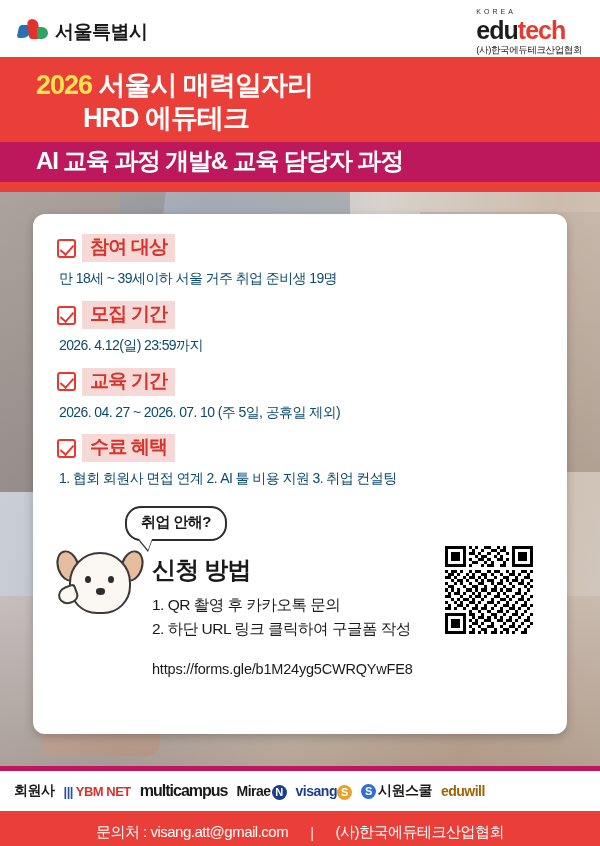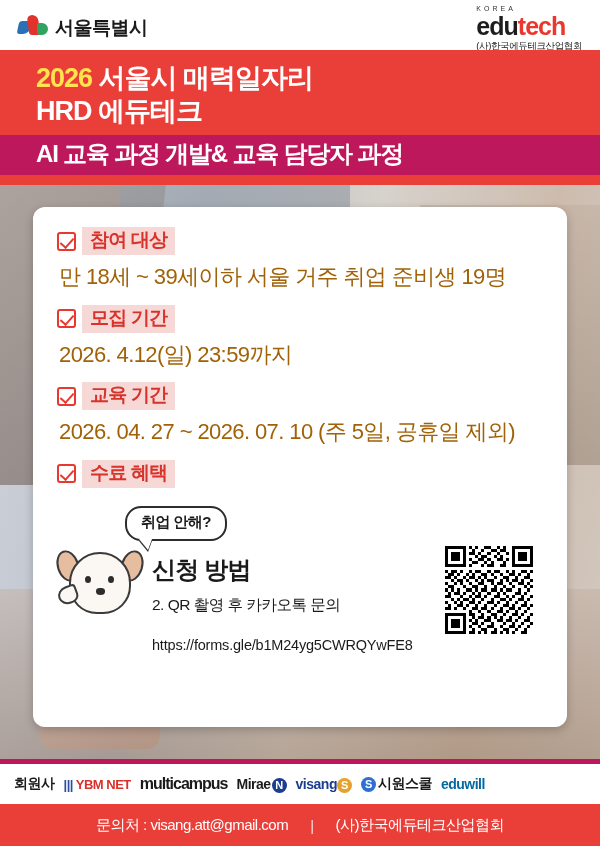--- a/index.html
+++ b/index.html
@@ -16,21 +16,21 @@
   .poster {
     position: relative;
     width: 600px; height: 846px;
     background: #ffffff;
     overflow: hidden;
   }
 
   
   .header {
     position: relative;
-    height: 50px;
+    height: 57px;
     background: #ffffff;
     display: flex;
     align-items: center;
     justify-content: space-between;
     padding: 6px 18px 0 18px;
   }
   .seoul-logo {
     display: flex;
     align-items: center;
     gap: 7px;
@@ -109,20 +109,21 @@
     line-height: 1.22;
   }
   .title-line1 .yellow { color: #ffe34f; }
   .title-line2 {
     font-size: 27px;
     font-weight: bold;
     color: #ffffff;
     letter-spacing: -1px;
     padding-left: 36px;
     line-height: 1.25;
+    margin-left: 47px;
   }
   .title-line3-wrap {
     margin-top: 6px;
     position: relative;
   }
   .title-line3 {
     display: inline-block;
     background: #be185d;
     color: #ffffff;
     font-size: 24px;
@@ -211,22 +212,22 @@
     display: inline-block;
     background: #f6d9d6;
     color: #d8322b;
     font-size: 19px;
     font-weight: bold;
     letter-spacing: -0.8px;
     padding: 1px 8px 3px 8px;
     line-height: 1.25;
   }
   .sec-body {
-    font-size: 22px;
-    color: #a16207;
+    font-size: 14px;
+    color: #0c4a6e;
     letter-spacing: -0.6px;
     padding-left: 2px;
     line-height: 1.35;
   }
 
   
   .apply-wrap {
     position: relative;
     margin-top: 18px;
     min-height: 130px;
@@ -389,21 +390,21 @@
     display: inline-block;
     background: #2f6fd0;
     color: #fff;
     border-radius: 50%;
     width: 15px; height: 15px;
     font-size: 11px;
     text-align: center;
     line-height: 15px;
     margin-right: 2px;
   }
-  .sp-eduwill { color: #0369a1; }
+  .sp-eduwill { color: #a16207; }
 
   
   .footer {
     height: 42px;
     background: #ea3f38;
     color: #ffffff;
     display: flex;
     align-items: center;
     justify-content: center;
     gap: 22px;
@@ -475,37 +476,39 @@
           <div class="sec-title">교육 기간</div>
         </div>
         <div class="sec-body">2026. 04. 27 ~ 2026. 07. 10  (주 5일, 공휴일 제외)</div>
       </div>
 
       <div class="section">
         <div class="sec-head">
           <div class="check"></div>
           <div class="sec-title">수료 혜택</div>
         </div>
+        <div class="sec-body">1. 협회 회원사 면접 연계 2. AI 툴 비용 지원 3. 취업 컨설팅</div>
       </div>
 
       <div class="apply-wrap">
         <div class="dog">
           <div class="ear-l"></div>
           <div class="ear-r"></div>
           <div class="body"></div>
           <div class="eye-l"></div>
           <div class="eye-r"></div>
           <div class="nose"></div>
           <div class="paw"></div>
         </div>
         <div class="bubble">취업 안해?</div>
 
         <div class="apply-text">
           <div class="apply-title">신청 방법</div>
-          <div class="apply-line">2. QR 촬영 후 카카오톡 문의</div>
+          <div class="apply-line">1. QR 촬영 후 카카오톡 문의</div>
+          <div class="apply-line">2. 하단 URL 링크 클릭하여 구글폼 작성</div>
           <div class="apply-url">https://forms.gle/b1M24yg5CWRQYwFE8</div>
         </div>
 
         <div class="qr">
           <svg width="88" height="88" viewBox="0 0 29 29" shape-rendering="crispEdges">
             <rect width="29" height="29" fill="#fff"></rect>
             <g fill="#000">
               <rect x="0" y="0" width="7" height="1"></rect>
                 <rect x="0" y="6" width="7" height="1"></rect>
               <rect x="0" y="0" width="1" height="7"></rect>

